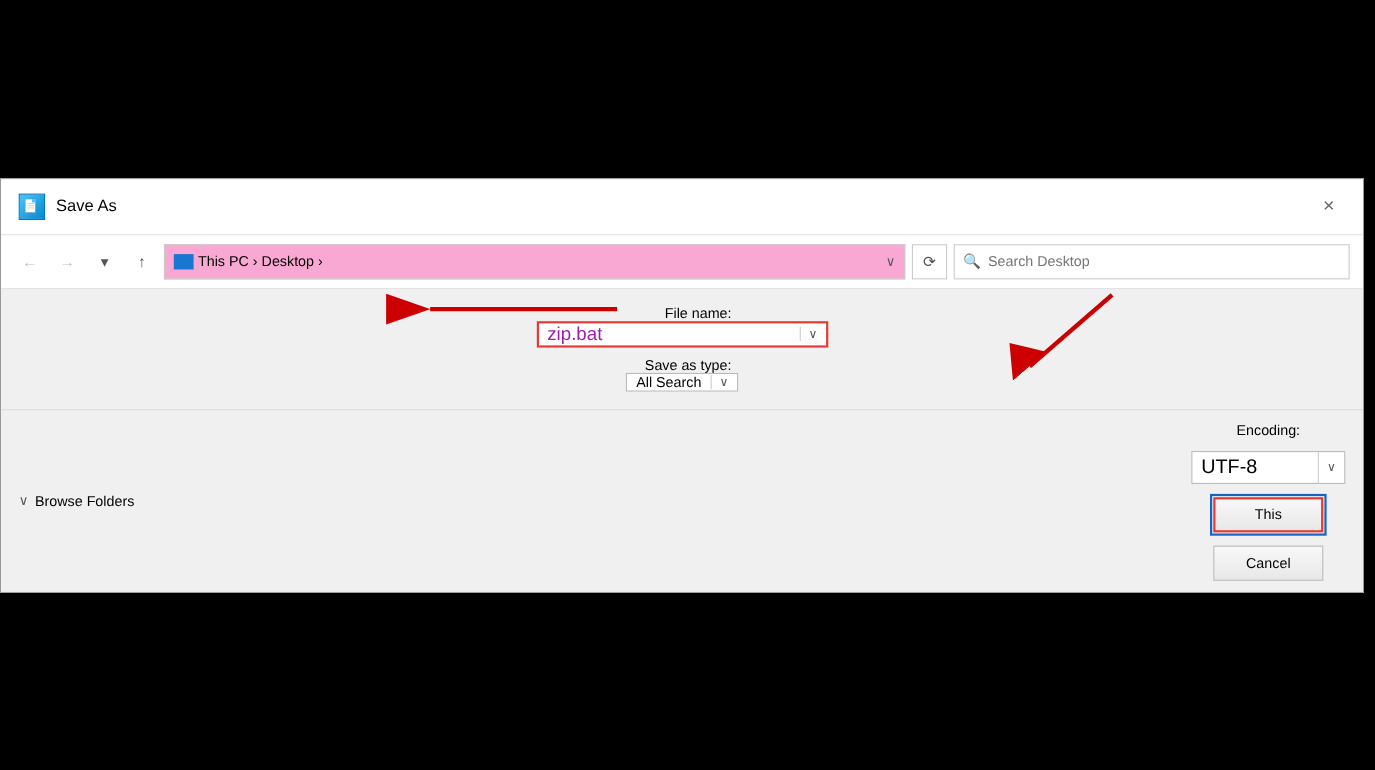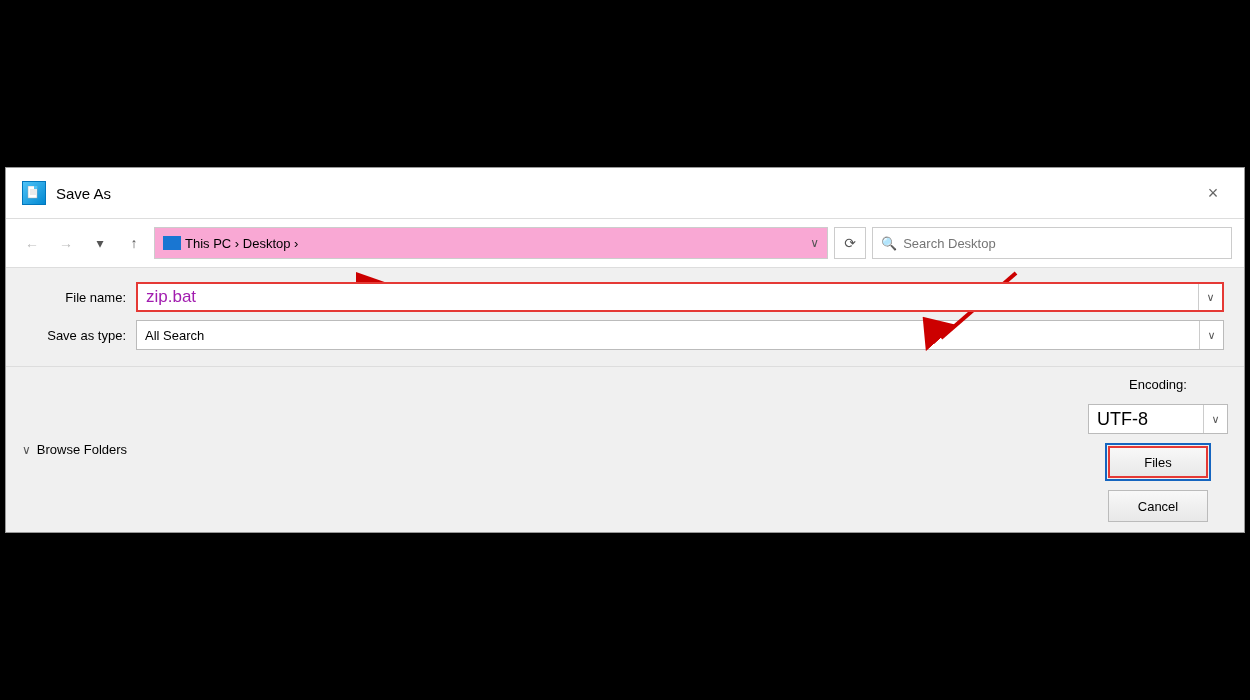--- a/index.html
+++ b/index.html
@@ -13,21 +13,20 @@
       height: 700px;
       font-family: 'Segoe UI', Arial, sans-serif;
     }
 
     .dialog-wrapper {
       background: #000;
       width: 1250px;
       height: 700px;
       display: flex;
       align-items: center;
-      justify-content: center;
     }
 
     .dialog {
       background: #f0f0f0;
       border: 1px solid #999;
       width: 1240px;
       box-shadow: 2px 2px 10px rgba(0,0,0,0.4);
       position: relative;
     }
 
@@ -177,20 +176,21 @@
     
     .form-area {
       background: #f0f0f0;
       padding: 14px 20px 8px 20px;
     }
 
     .form-row {
       display: flex;
       align-items: center;
       margin-bottom: 8px;
+      flex-direction: column;
     }
 
     .form-label {
       font-size: 13px;
       color: #000;
       width: 110px;
       text-align: right;
       padding-right: 10px;
       flex-shrink: 0;
     }
@@ -418,21 +418,21 @@
       </div>
 
       <div class="bottom-right">
         <span class="encoding-label">Encoding:</span>
         <div class="encoding-select">
           <span class="encoding-text">UTF-8</span>
           <span class="dropdown-arrow">∨</span>
         </div>
 
         <button class="save-btn">
-          <span>Files</span>
+          <span>This</span>
         </button>
 
         <button class="cancel-btn">
           <span>Cancel</span>
         </button>
       </div>
     </div>
 
   </div>
 </div>

